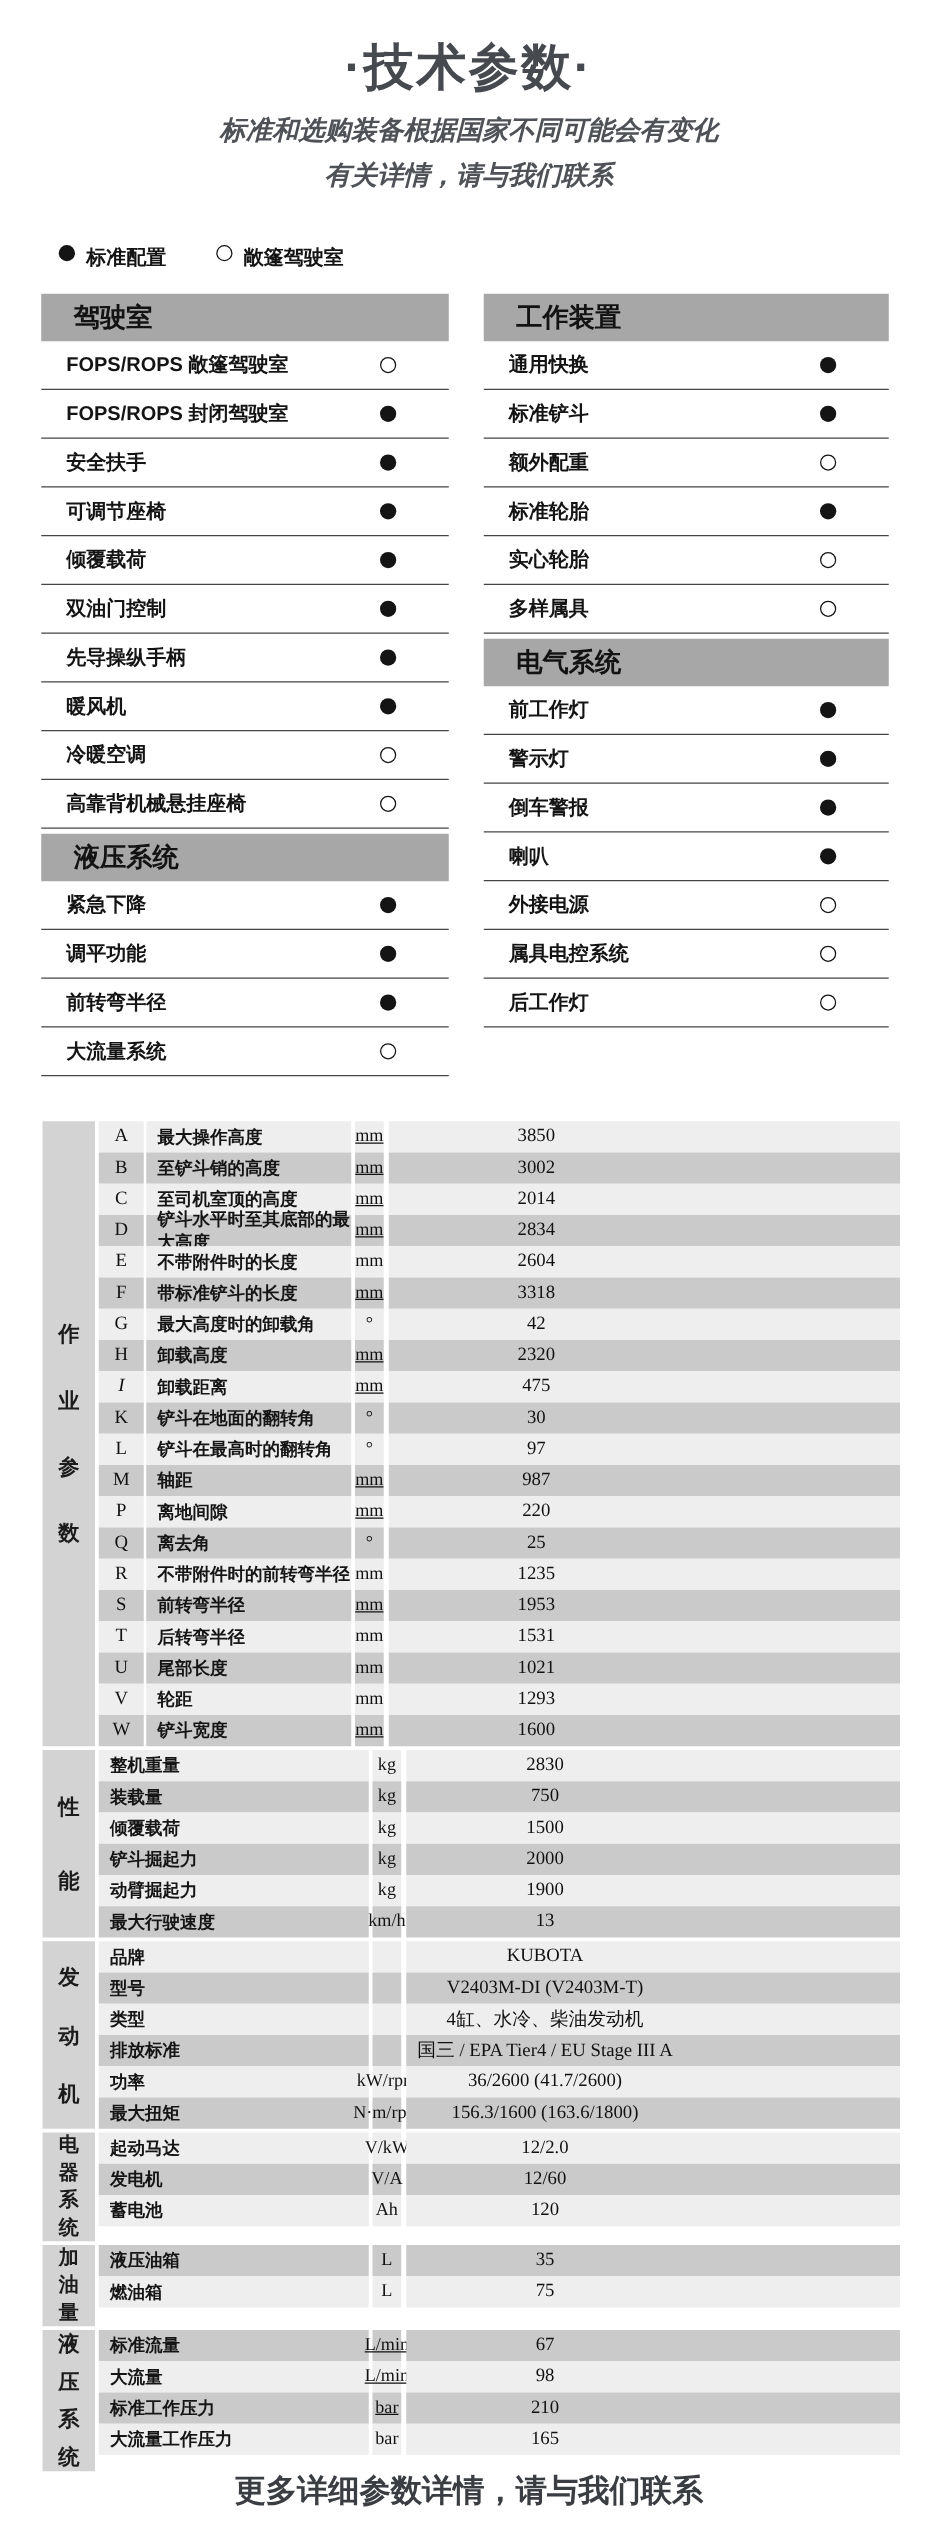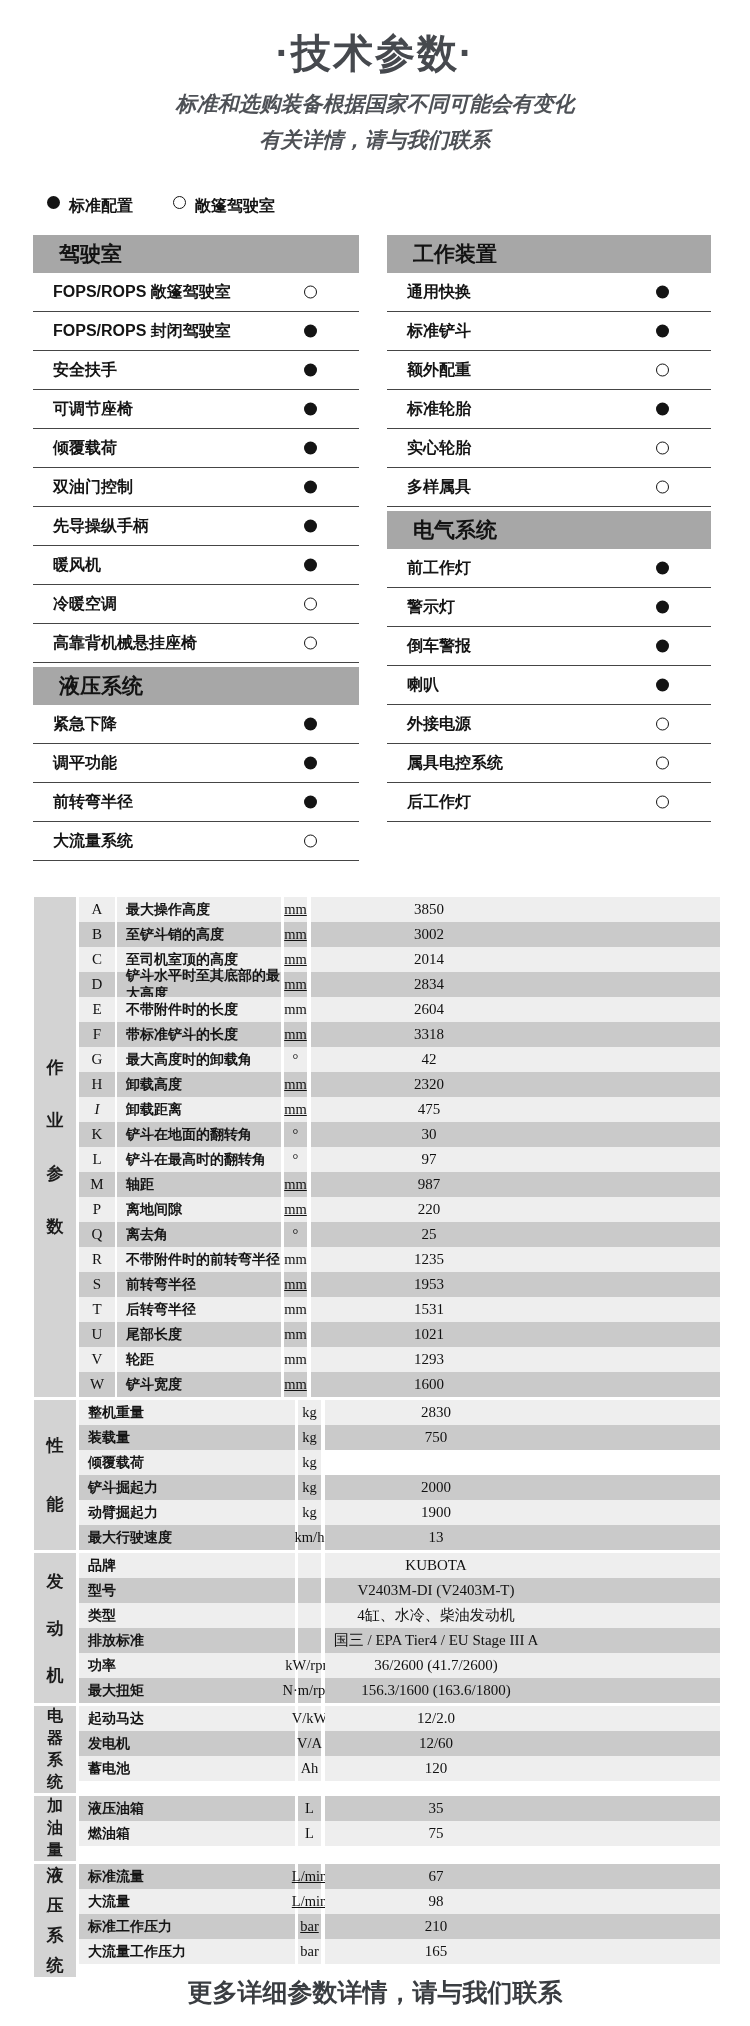--- a/index.html
+++ b/index.html
@@ -354,20 +354,21 @@
             <div class="cell c-value shade-light">2830</div>
           </div>
           <div class="trow">
             <div class="cell c-name wide shade-dark">装载量</div>
             <div class="cell c-unit shade-dark">kg</div>
             <div class="cell c-value shade-dark">750</div>
           </div>
           <div class="trow">
             <div class="cell c-name wide shade-light">倾覆载荷</div>
             <div class="cell c-unit shade-light">kg</div>
+            <div class="cell c-value shade-light">1500</div>
           </div>
           <div class="trow">
             <div class="cell c-name wide shade-dark">铲斗掘起力</div>
             <div class="cell c-unit shade-dark">kg</div>
             <div class="cell c-value shade-dark">2000</div>
           </div>
           <div class="trow">
             <div class="cell c-name wide shade-light">动臂掘起力</div>
             <div class="cell c-unit shade-light">kg</div>
             <div class="cell c-value shade-light">1900</div>

